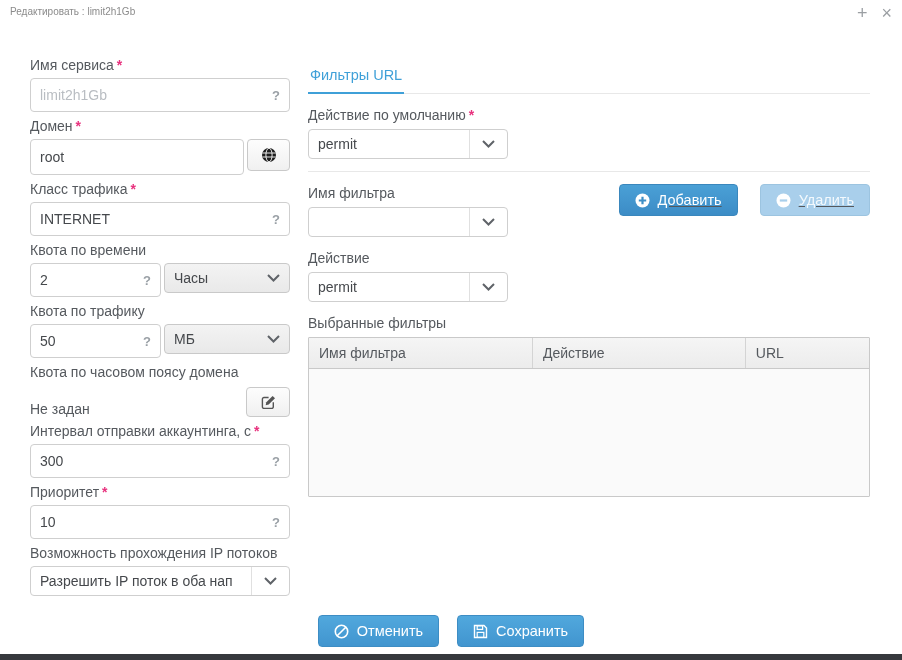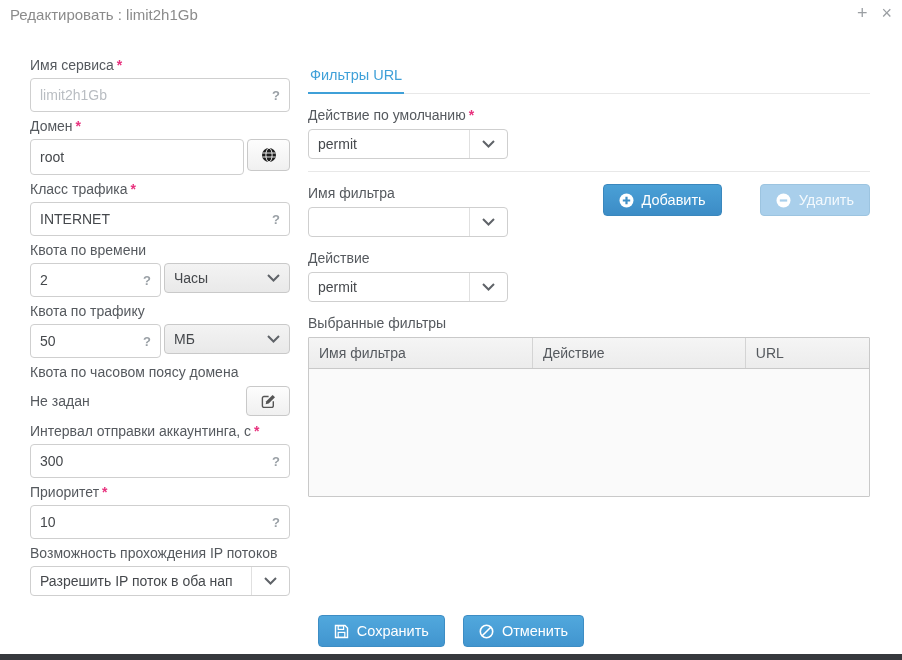--- a/index.html
+++ b/index.html
@@ -3,21 +3,21 @@
 <meta charset="utf-8">
 <style>
   html,body{margin:0;padding:0;}
   body{
     width:902px;height:660px;position:relative;overflow:hidden;
     background:#ffffff;
     font-family:"Liberation Sans","DejaVu Sans",sans-serif;
     color:#54585d;
   }
   
-  .dlg-title{position:absolute;top:6px;left:10px;font-size:15px;color:#8b8b8b;}
+  .dlg-title{position:absolute;top:6px;left:10px;font-size:10px;color:#8b8b8b;}
   .win-tools{position:absolute;top:2px;right:10px;display:flex;gap:14px;color:#9b9fa3;font-size:18px;line-height:22px;}
   .win-tools span{cursor:pointer;}
   
   .fld{margin-bottom:6px;}
   .lbl{font-size:14px;line-height:17px;margin-bottom:4px;color:#55595e;white-space:nowrap;}
   .req{color:#e8327e;margin-left:3px;font-weight:bold;}
   .tbox{
     position:relative;height:34px;border:1px solid #cfcfcf;border-radius:4px;
     background:#fff;display:flex;align-items:center;box-sizing:border-box;
   }
@@ -46,32 +46,32 @@
   .wsel{
     height:30px;border:1px solid #cfcfcf;border-radius:4px;box-sizing:border-box;
     background:#fff;display:flex;cursor:pointer;
   }
   .wsel .txt{flex:1;min-width:0;line-height:28px;padding:0 9px;font-size:14px;color:#45484c;
              white-space:nowrap;overflow:hidden;}
   .wsel .caretbox{width:37px;border-left:1px solid #e0e0e0;display:flex;align-items:center;justify-content:center;}
   
   .left-col{position:absolute;left:30px;top:57px;width:260px;}
   .right-col{position:absolute;left:308px;top:62px;width:562px;}
-  .tz-row{display:flex;align-items:center;justify-content:space-between;height:32px;}
+  .tz-row{display:flex;align-items:flex-end;justify-content:space-between;height:32px;}
   .tz-val{font-size:14px;color:#55595e;}
   
   .tabbar{border-bottom:1px solid #e8e8e8;}
   .tab{display:inline-block;color:#3fa0d8;font-size:14.5px;padding:5px 2px 9px;
        border-bottom:2px solid #3fa0d8;margin-bottom:-1px;cursor:pointer;}
   .fp-lbl{font-size:14px;line-height:17px;margin:13px 0 5px;color:#55595e;}
   .fp-lbl:first-of-type{margin-top:13px;}
   .w200{width:200px;}
   .divider{border-top:1px solid #e8e8e8;margin-top:12px;}
   .filter-row{display:flex;justify-content:space-between;align-items:flex-start;}
-  .filter-btns{display:flex;gap:38px;margin-top:12px;}
+  .filter-btns{display:flex;gap:22px;margin-top:12px;text-decoration:underline;}
   
   .btn{
     display:inline-flex;align-items:center;gap:8px;height:32px;padding:0 15px;
     border-radius:4px;border:1px solid #3a87bd;color:#fff;font-size:14.5px;cursor:pointer;
     background:linear-gradient(#4aa0d6,#3c8cc6);
     font-family:"Liberation Sans","DejaVu Sans",sans-serif;
   }
   .btn.disabled{background:#a9cfeb;border-color:#9cc4e0;color:#f3f9fd;cursor:default;}
   .btn .bicon{display:flex;}
   
@@ -278,34 +278,34 @@
     <div class="ft-head">
       <div class="ft-th c1">Имя фильтра</div>
       <div class="ft-th c2">Действие</div>
       <div class="ft-th c3">URL</div>
     </div>
     <div class="ft-body"></div>
   </div>
 </div>
 
 <div class="footer">
+  <button class="btn">
+    <span class="bicon">
+      <svg width="15" height="15" viewBox="0 0 15 15">
+        <circle cx="7.5" cy="7.5" r="6.2" fill="none" stroke="#fff" stroke-width="1.6"></circle>
+        <path d="M3.2 11.8L11.8 3.2" stroke="#fff" stroke-width="1.6"></path>
+      </svg>
+    </span>
+    <span>Отменить</span>
+  </button>
   <button class="btn">
     <span class="bicon">
       <svg width="15" height="15" viewBox="0 0 15 15">
         <path d="M1.5 1.5h9.5l2.5 2.5v9.5H1.5z" fill="none" stroke="#fff" stroke-width="1.4"></path>
         <rect x="4.2" y="8.4" width="6.6" height="5" fill="none" stroke="#fff" stroke-width="1.2"></rect>
         <rect x="4.2" y="1.8" width="5.4" height="3.6" fill="none" stroke="#fff" stroke-width="1.2"></rect>
       </svg>
     </span>
     <span>Сохранить</span>
   </button>
-  <button class="btn">
-    <span class="bicon">
-      <svg width="15" height="15" viewBox="0 0 15 15">
-        <circle cx="7.5" cy="7.5" r="6.2" fill="none" stroke="#fff" stroke-width="1.6"></circle>
-        <path d="M3.2 11.8L11.8 3.2" stroke="#fff" stroke-width="1.6"></path>
-      </svg>
-    </span>
-    <span>Отменить</span>
-  </button>
 </div>
 
 <div class="bottom-bar"></div>
 
 </body></html>

